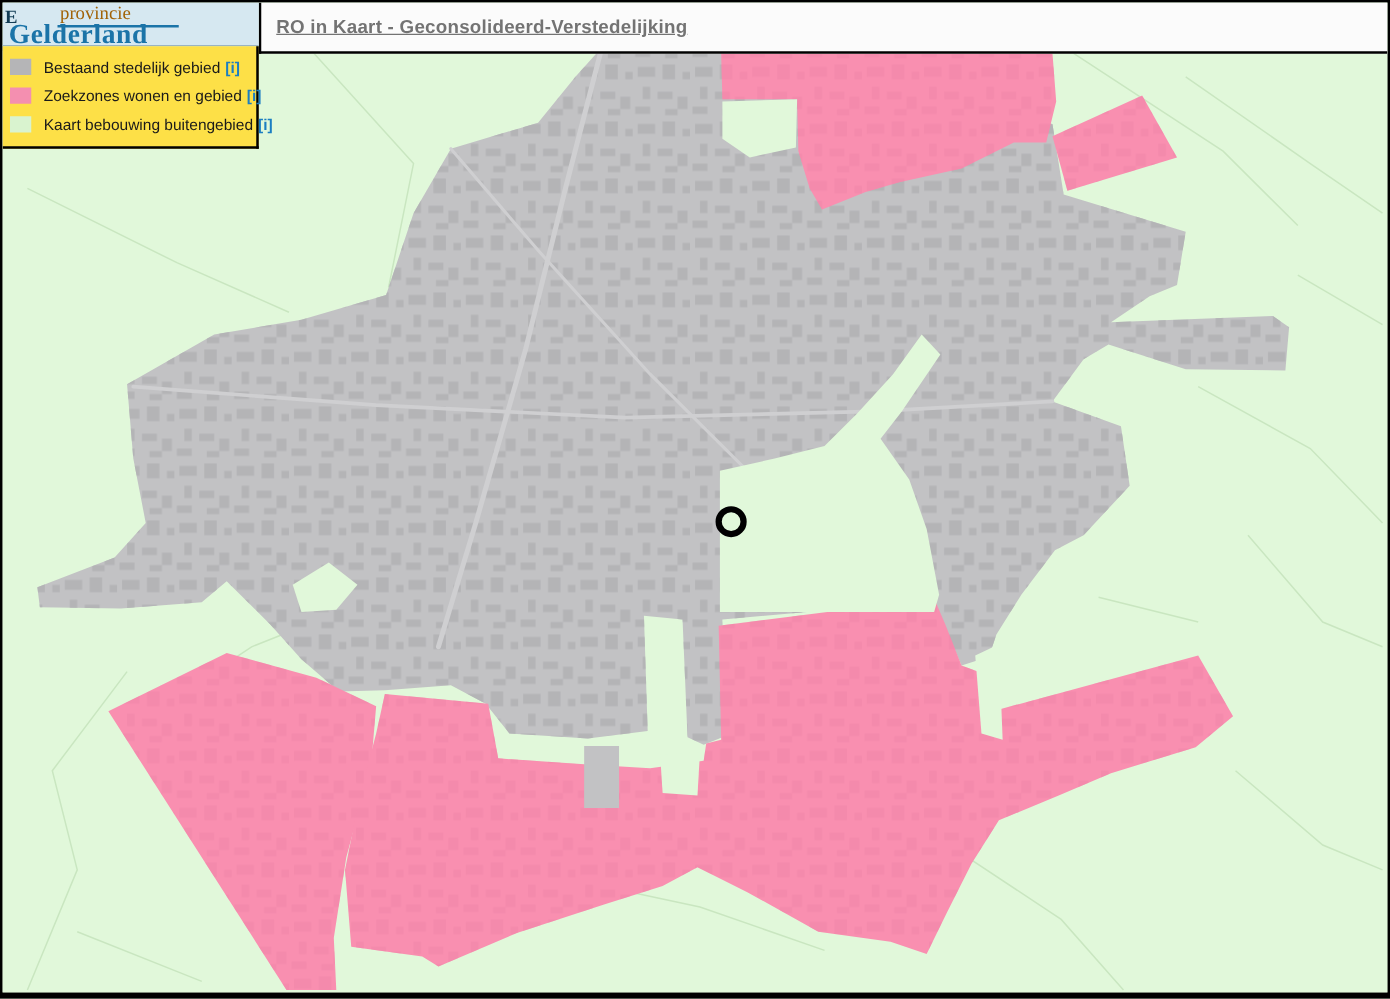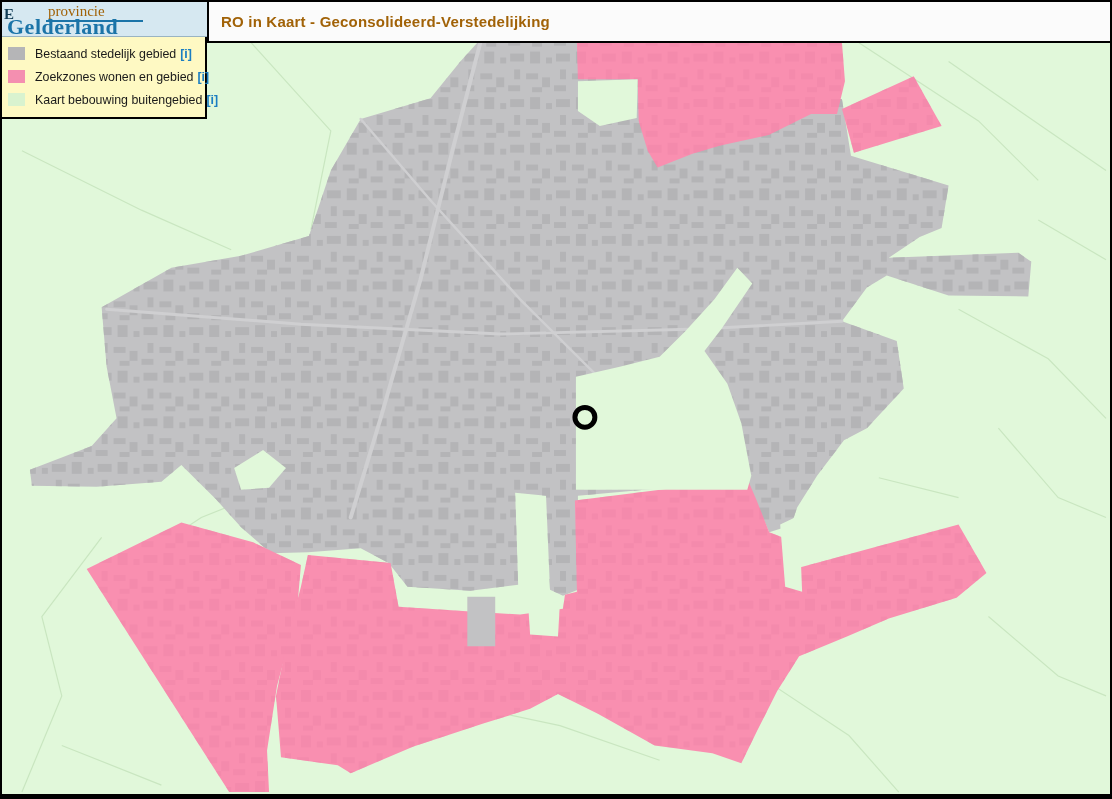--- a/index.html
+++ b/index.html
@@ -20,22 +20,23 @@
     position:absolute;left:205px;top:0;right:0;height:39px;
     background:#fbfbfb;
     border-bottom:2px solid #000;
     border-left:2px solid #000;
     display:flex;align-items:center;
     z-index:5;
   }
   .header-title{
     padding-left:12px;
     font-size:15px;font-weight:bold;
-    color:#a16207;
+    color:#737373;
     letter-spacing:0.2px;
+    text-decoration:underline;
   }
 
   
   .logo-box{
     position:absolute;left:0;top:0;width:205px;height:35px;
     background:#d6e8f1;
     box-sizing:border-box;
     border-bottom:1px solid #9ab4c2;
     z-index:6;
     overflow:hidden;
@@ -56,21 +57,21 @@
     position:absolute;left:5px;top:12px;
     font-family:"Liberation Serif", serif;
     font-size:22px;font-weight:bold;color:#1b74a8;
     letter-spacing:0.5px;
   }
 
   
   .legend{
     position:absolute;left:0;top:35px;width:205px;
     box-sizing:border-box;
-    background:#fef9c3;
+    background:#fde047;
     border:2px solid #000;
     border-left:none;border-top:none;
     padding:5px 4px 6px 6px;
     z-index:6;
   }
   .legend-row{display:flex;align-items:center;height:23px;}
   .legend-swatch{
     width:17px;height:13px;flex:0 0 17px;margin-right:10px;
   }
   .legend-label{font-size:12.4px;color:#1a1a1a;white-space:nowrap;}

